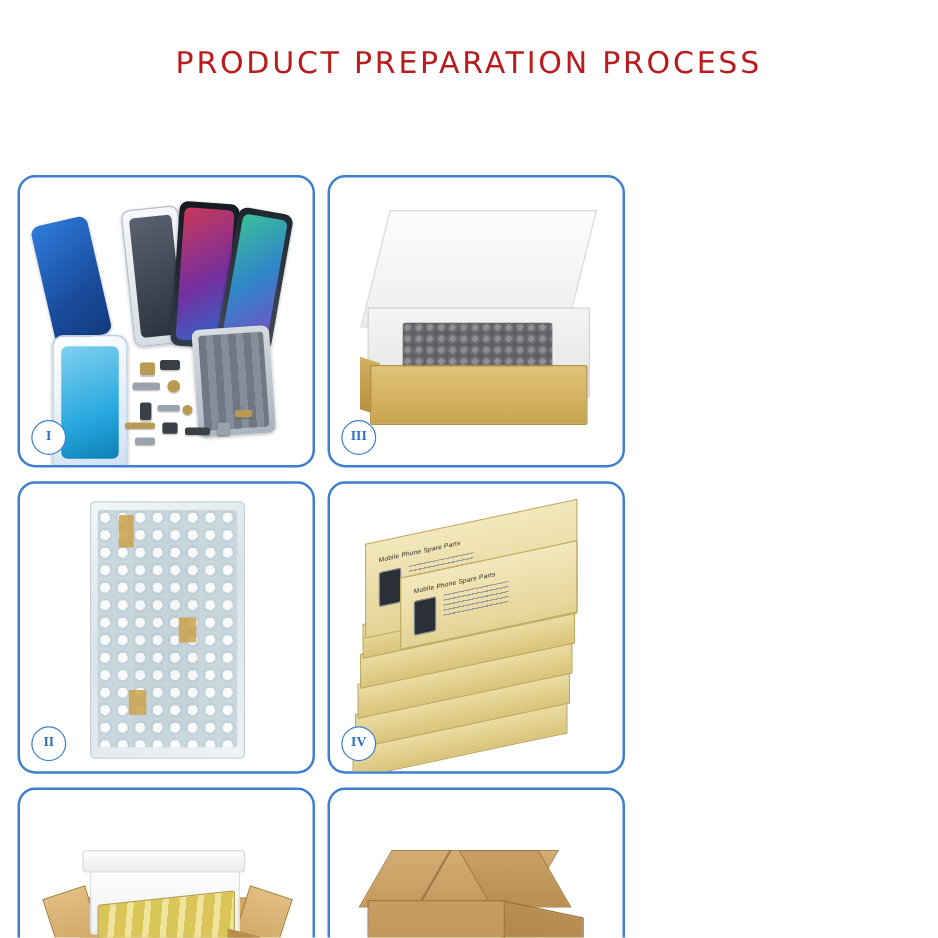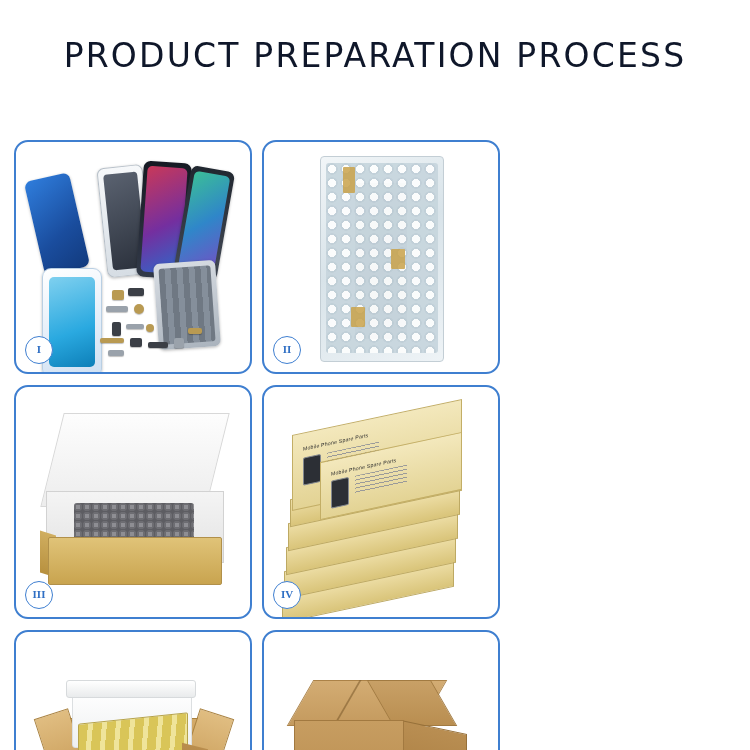--- a/index.html
+++ b/index.html
@@ -18,24 +18,24 @@
     position: relative;
     width: 750px;
     height: 750px;
     background: #ffffff;
   }
   .header {
     text-align: center;
     padding-top: 36px;
   }
   .title {
-    font-size: 33px;
+    font-size: 24px;
     letter-spacing: 2.2px;
     font-weight: 400;
-    color: #0f172a;
+    color: #b91c1c;
     margin: 0;
     font-family: "DejaVu Sans", sans-serif;
   }
   .subtitle {
     font-size: 14.5px;
     color: #2b2b2b;
     margin-top: 12px;
     letter-spacing: 0.1px;
     font-family: "Liberation Sans", sans-serif;
   }
@@ -356,40 +356,40 @@
         <div class="chip gold" style="left:130px;top:182px;width:8px;height:8px;border-radius:50%;"></div>
         <div class="chip dark" style="left:132px;top:200px;width:20px;height:6px;"></div>
         <div class="chip silver" style="left:158px;top:196px;width:10px;height:10px;"></div>
         <div class="chip gold" style="left:172px;top:186px;width:14px;height:6px;"></div>
       </div>
       <div class="badge">I</div>
     </div>
 
     <div class="cell">
       <div class="scene">
+        <div class="box3-back"></div>
+        <div class="box3-lid"></div>
+        <div class="box3-foam"></div>
+        <div class="box3-side"></div>
+        <div class="box3-front"></div>
+      </div>
+      <div class="badge">III</div>
+    </div>
+
+    <div class="cell">
+      <div class="scene">
         <div class="bag">
           <div class="bag-core"></div>
           <div class="bubbles"></div>
           <div class="tape" style="left:22px;top:10px;width:12px;height:26px;"></div>
           <div class="tape" style="left:70px;top:92px;width:14px;height:20px;"></div>
           <div class="tape" style="left:30px;top:150px;width:14px;height:20px;"></div>
         </div>
       </div>
       <div class="badge">II</div>
-    </div>
-
-    <div class="cell">
-      <div class="scene">
-        <div class="box3-back"></div>
-        <div class="box3-lid"></div>
-        <div class="box3-foam"></div>
-        <div class="box3-side"></div>
-        <div class="box3-front"></div>
-      </div>
-      <div class="badge">III</div>
     </div>
 
     <div class="cell">
       <div class="scene">
         <div class="stack">
           <div class="sbox" style="left:4px;  top:166px;"></div>
           <div class="sbox" style="left:6px;  top:142px;"></div>
           <div class="sbox" style="left:8px;  top:118px;"></div>
           <div class="sbox" style="left:10px; top:94px;"></div>
           <div class="sbox" style="left:12px; top:70px;"></div>

